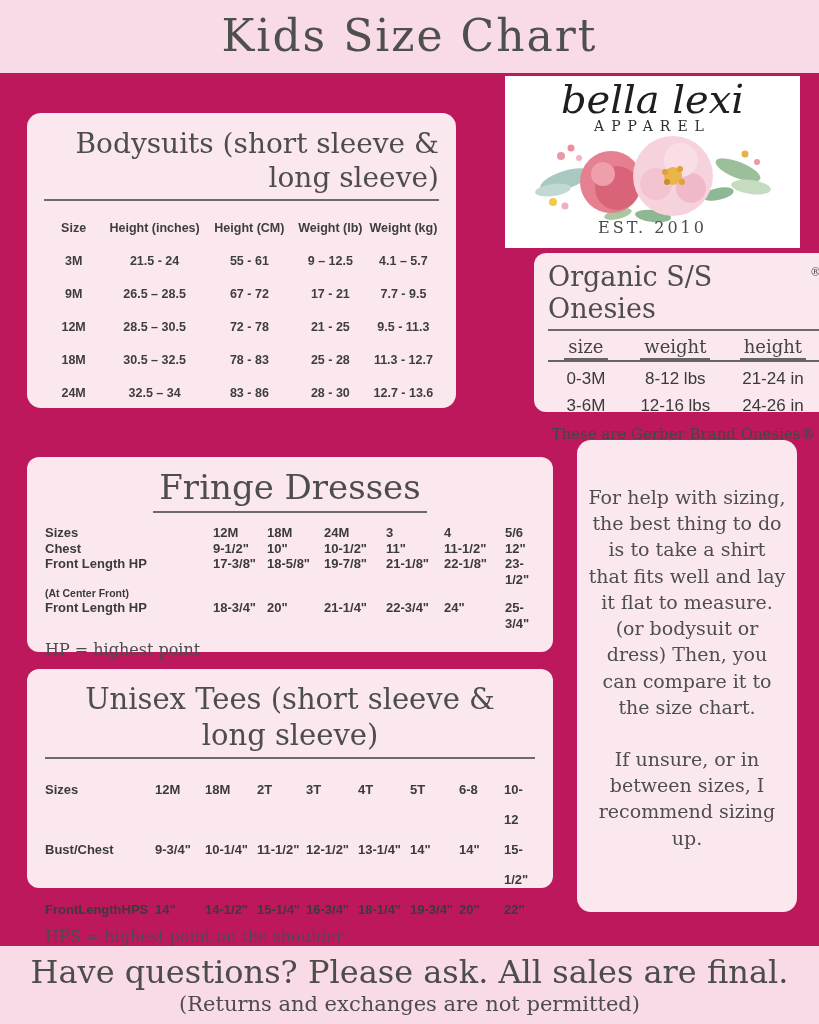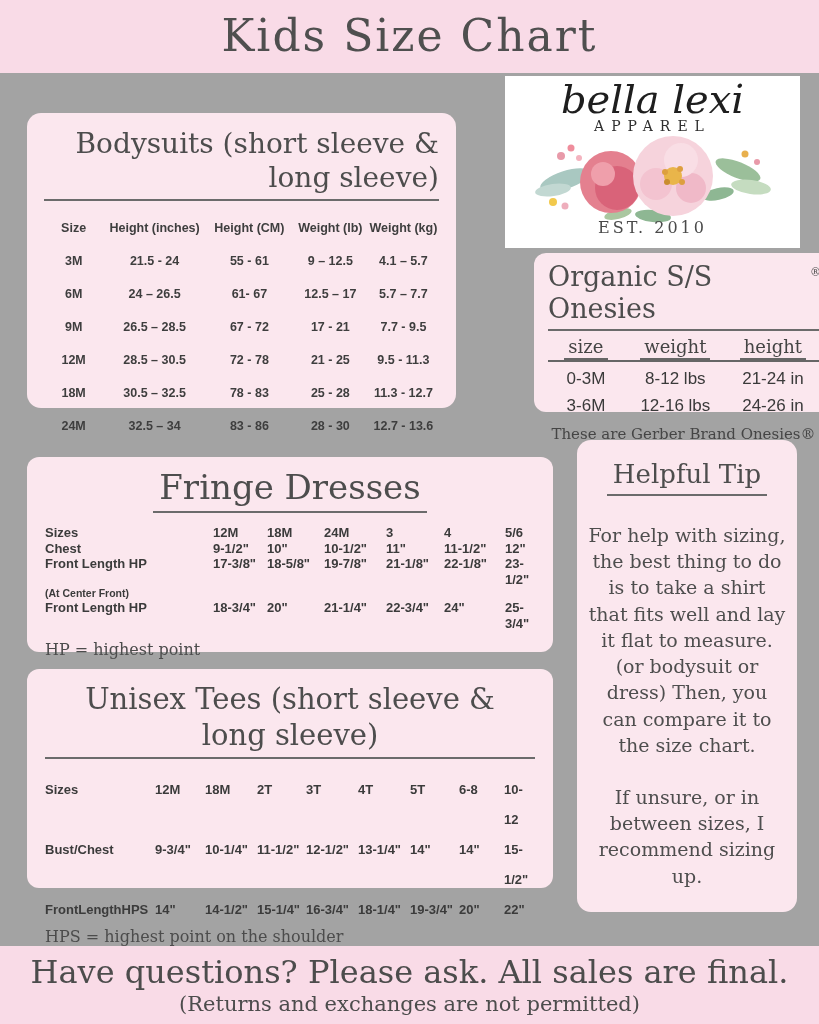--- a/index.html
+++ b/index.html
@@ -1,16 +1,16 @@
 <!DOCTYPE html>
 <html><head>
 <meta charset="utf-8">
 <style>
   html,body{margin:0;padding:0;background:#fff;}
-  .page{position:relative;width:819px;height:1024px;background:#a3a3a3;
+  .page{position:relative;width:819px;height:1024px;background:#be185d;
         font-family:"DejaVu Serif", serif;color:#4a4a4a;overflow:hidden;}
   .band{position:absolute;left:0;width:819px;background:#f9dbe7;text-align:center;}
   .header-band{top:0;height:73px;}
   .page-title{font-size:44px;line-height:72px;color:#4f4f4f;letter-spacing:2px;}
   .footer-band{top:946px;height:78px;}
   .footer-line1{font-size:32px;line-height:40px;margin-top:6px;color:#4c4c4c;}
   .footer-line2{font-size:21px;line-height:24px;color:#4c4c4c;}
 
   .panel{position:absolute;background:#fbe7ee;border-radius:14px;box-sizing:border-box;}
   .ptitle{color:#4d4d4d;border-bottom:2px solid #6b6b6b;padding-bottom:4px;}
@@ -82,27 +82,20 @@
       <span>Height (CM)</span>
       <span>Weight (lb)</span>
       <span>Weight (kg)</span>
     </div>
     <div class="bs-grid bs-row">
       <span>3M</span>
       <span>21.5 - 24</span>
       <span>55 - 61</span>
       <span>9 – 12.5</span>
       <span>4.1 – 5.7</span>
-    </div>
-    <div class="bs-grid bs-row">
-      <span>6M</span>
-      <span>24 – 26.5</span>
-      <span>61- 67</span>
-      <span>12.5 – 17</span>
-      <span>5.7 – 7.7</span>
     </div>
     <div class="bs-grid bs-row">
       <span>9M</span>
       <span>26.5 – 28.5</span>
       <span>67 - 72</span>
       <span>17 - 21</span>
       <span>7.7 - 9.5</span>
     </div>
     <div class="bs-grid bs-row">
       <span>12M</span>
@@ -225,23 +218,20 @@
         <span>21-1/4"</span>
         <span>22-3/4"</span>
         <span>24"</span>
         <span>25-3/4"</span>
       </div>
     </div>
     <div class="fr-note">HP = highest point</div>
   </section>
 
   <section class="panel tip">
-    <div class="center-title">
-      <span>Helpful Tip</span>
-    </div>
     <div class="tip-p">For help with sizing, the best thing to do is to take a shirt that fits well and lay it flat to measure. (or bodysuit or dress) Then, you can compare it to the size chart.</div>
     <div class="tip-p">If unsure, or in between sizes, I recommend sizing up.</div>
   </section>
 
   <section class="panel tees">
     <div class="center-title">
       <span>Unisex Tees (short sleeve &amp; long sleeve)</span>
     </div>
     <div class="te-table">
       <div class="te-row">

